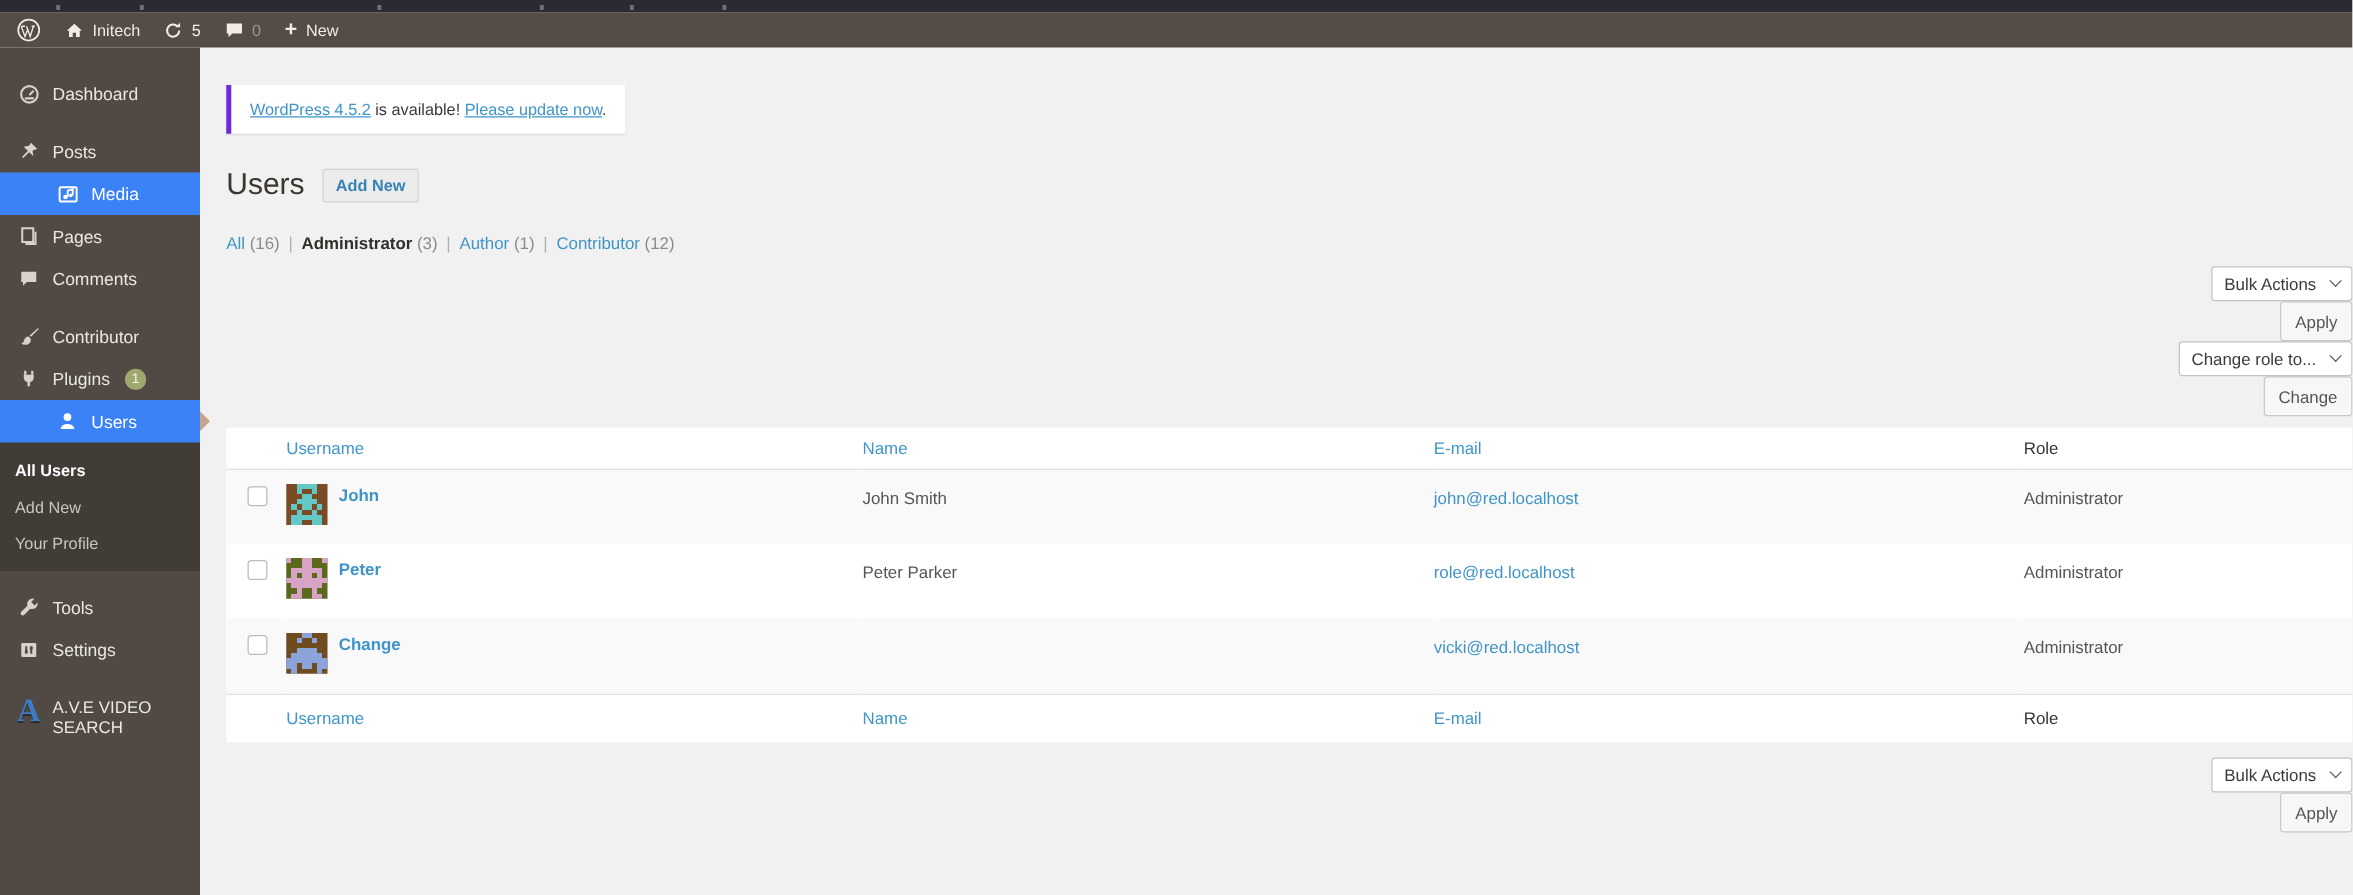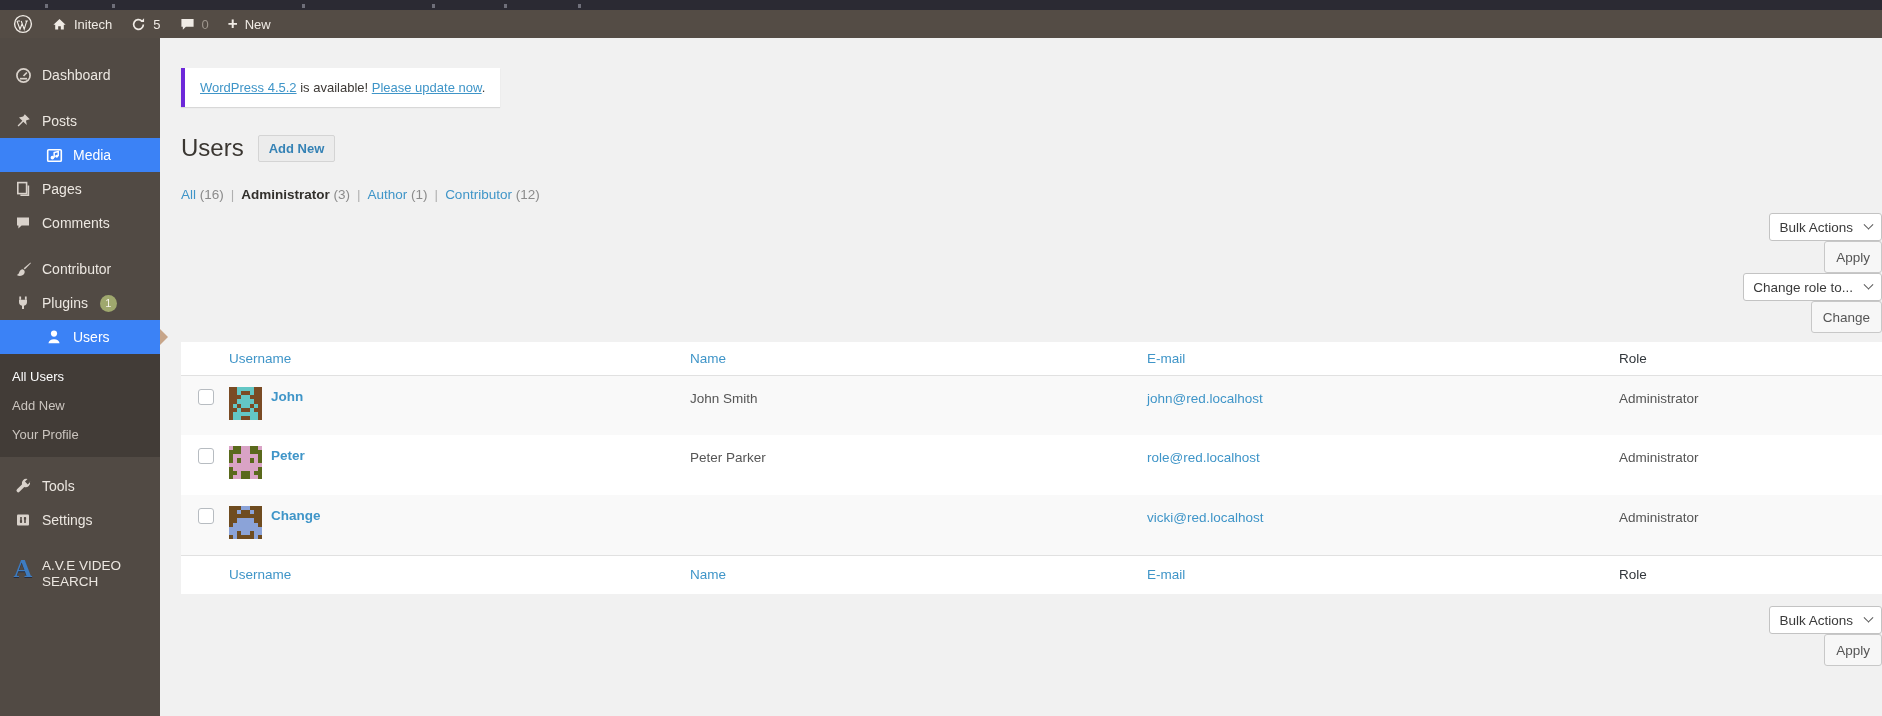--- a/index.html
+++ b/index.html
@@ -29,21 +29,21 @@
   .menu-item.gap { margin-top: 12px; }
   .menu-item.hover, .menu-item.current { background: #3b82f6; color: #fff; padding-left: 45px; }
   .menu-item.hover .mi-icon, .menu-item.current .mi-icon { color: #fff; }
   .menu-item.current .arrow { position: absolute; right: -8px; top: 50%; margin-top: -8px;
     width: 0; height: 0; border: 8px solid transparent; border-left-color: #c7a589; border-right: 0; }
   .mi-badge { min-width: 17px; height: 17px; border-radius: 50%; background: #9fa86e;
     color: #f5f2ea; font-size: 11px; display: inline-flex; align-items: center;
     justify-content: center; margin-left: 2px; padding: 0 4px; }
   .submenu { background: #423c37; padding: 8px 0; }
   .submenu-item { padding: 7px 12px; font-size: 13px; color: #cbc5bf; cursor: pointer; }
-  .submenu-item.current { color: #fff; font-weight: normal; }
+  .submenu-item.current { color: #fff; font-weight: bold; }
   .menu-item.ave { height: auto; align-items: flex-start; padding-top: 3px; margin-top: 16px; }
   .ave-a { font-size: 26px; line-height: 26px; font-weight: bold; color: #3e7cc0;
     text-shadow: 0 1px 0 #2b2a33; font-family: "Liberation Serif", "DejaVu Serif", serif; }
   .ave-label { font-size: 13.5px; line-height: 16px; width: 92px; white-space: normal; padding-top: 2px; }
 
   
   .content { flex: 1; padding-left: 21px; position: relative; min-width: 0; }
   a, .link { color: #3f95c8; text-decoration: none; cursor: pointer; }
 
   .notice { display: inline-block; margin-top: 30px; background: #fff;

